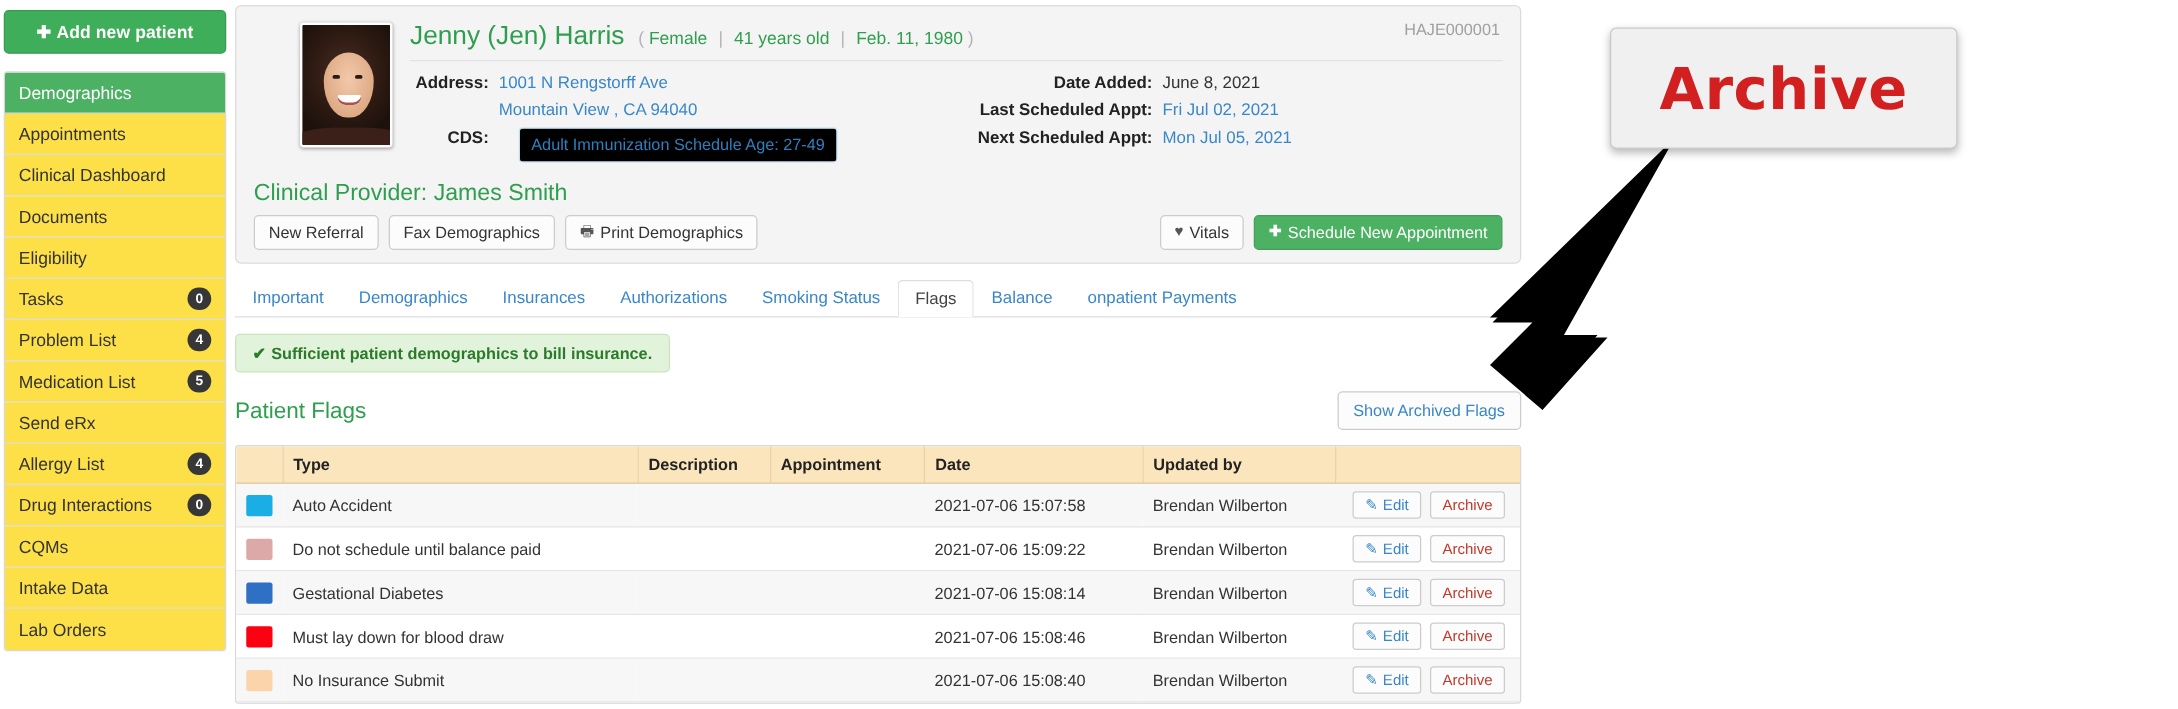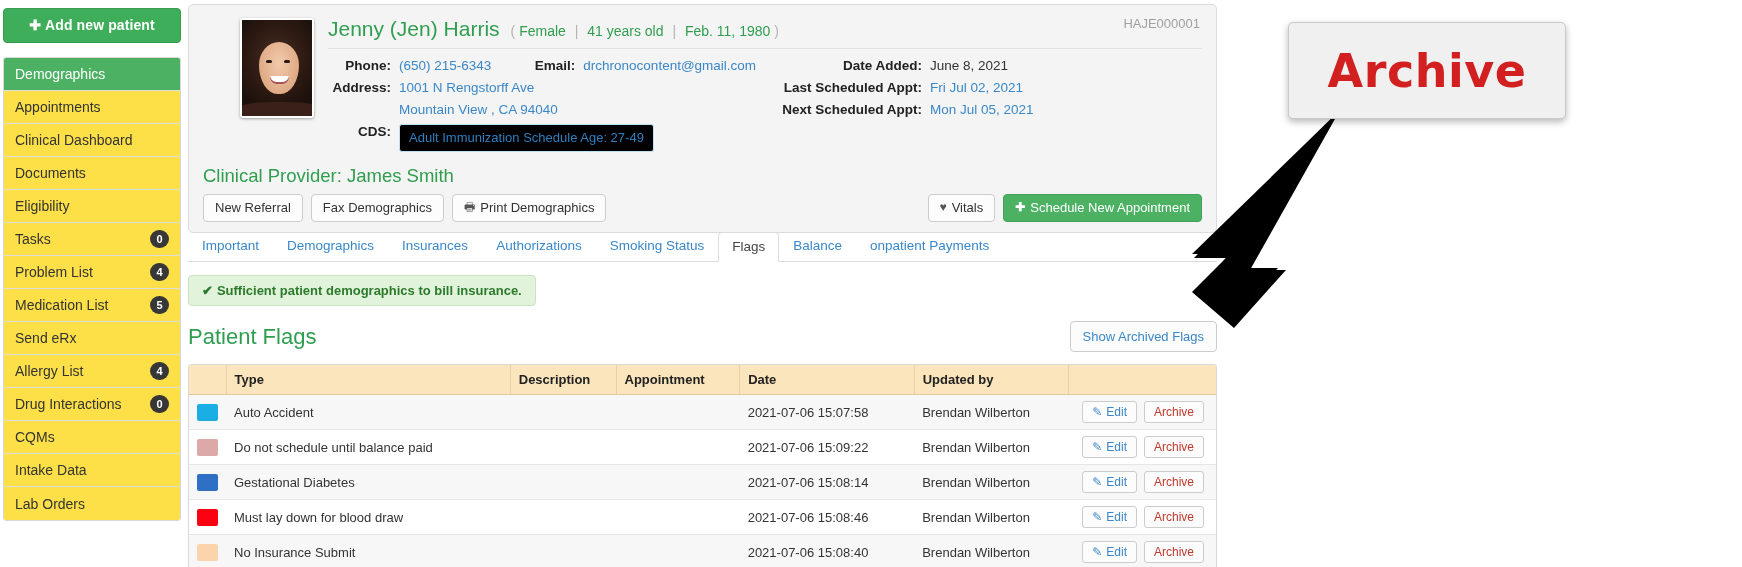--- a/index.html
+++ b/index.html
@@ -91,32 +91,32 @@
     border:1px solid #ccc; background:#fcfcfc; border-radius:4px;
     padding:5px 11px 6px 11px; font-size:13px; color:#333; margin-right:8px;
     display:inline-flex; align-items:center; gap:5px; line-height:15px;
   }
   .btn .gl { font-size:12px; color:#555; }
   .btn-green { background:#4cb163; border-color:#43a059; color:#fff; font-weight:normal; margin-right:0; }
   .btn-green .gl { color:#fff; font-weight:bold; }
   .spacer { flex:1; }
 
   
-  .tabs { display:flex; align-items:flex-end; width:1029px; border-bottom:1px solid #ddd; height:29px; }
+  .tabs { display:flex; align-items:flex-end; width:1029px; border-bottom:1px solid #ddd; margin-top:14px; height:29px; }
   .tab { padding:6px 13px 7px 13px; font-size:13.5px; color:#3a87c8; border:1px solid transparent; border-radius:4px 4px 0 0; }
   .tab.active { color:#444; background:#fff; border-color:#ddd; border-bottom-color:#fff; margin-bottom:-1px; }
 
   .alert {
     display:inline-block; margin-top:13px; background:#e1f3da; border:1px solid #c9e5bd;
     border-radius:4px; color:#2c7a2c; font-weight:bold; font-size:13px; padding:7px 13px;
   }
   .alert .chk { margin-right:4px; }
 
   .flagshead { display:flex; align-items:center; width:1029px; margin-top:15px; }
-  .flagstitle { font-size:22px; color:#2f9e4f; }
+  .flagstitle { font-size:18px; color:#2f9e4f; }
   .show-arch {
     border:1px solid #ccc; background:#fcfcfc; border-radius:4px; color:#3a87c8;
     font-size:13px; padding:7px 12px;
   }
 
   
   .tbl-wrap { width:1029px; margin-top:12px; border:1px solid #d8d8d8; border-radius:3px; overflow:hidden; }
   table { width:100%; border-collapse:collapse; font-size:13px; }
   thead th {
     background:#fbe5bd; color:#222; font-weight:bold; text-align:left;
@@ -240,34 +240,28 @@
               <span>41 years old</span>
               <span class="sep">|</span>
               <span>Feb. 11, 1980</span>
               <span class="paren">)</span>
             </span>
           </div>
 
           <div class="pt-cols">
             <div class="pt-col-l">
               <div class="frow">
-                <span class="flab">Phone:</span>
-                <span class="fval link">(650) 215-6343</span>
-                <span class="flab" style="width:60px;flex:0 0 60px;margin-left:24px;">Email:</span>
-                <span class="fval link">drchronocontent@gmail.com</span>
-              </div>
-              <div class="frow">
                 <span class="flab">Address:</span>
                 <span class="fval link">1001 N Rengstorff Ave</span>
               </div>
               <div class="frow">
                 <span class="flab"></span>
                 <span class="fval link">Mountain View , CA 94040</span>
               </div>
-              <div class="frow" style="margin-top:2px;">
+              <div class="frow" style="margin-top:2px;gap:16px;">
                 <span class="flab">CDS:</span>
                 <span class="fval"><span class="cds-pill">Adult Immunization Schedule Age: 27-49</span></span>
               </div>
             </div>
 
             <div class="pt-col-r">
               <div class="frow">
                 <span class="flab">Date Added:</span>
                 <span class="fval plain">June 8, 2021</span>
               </div>

